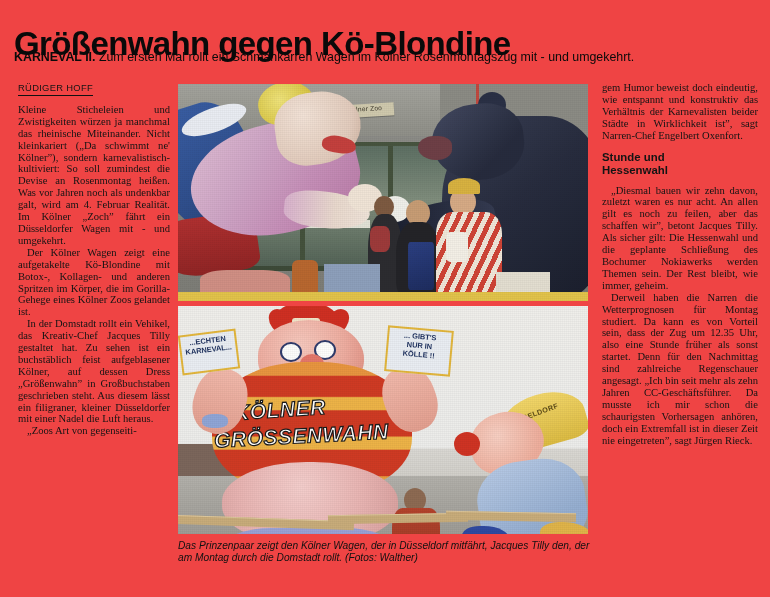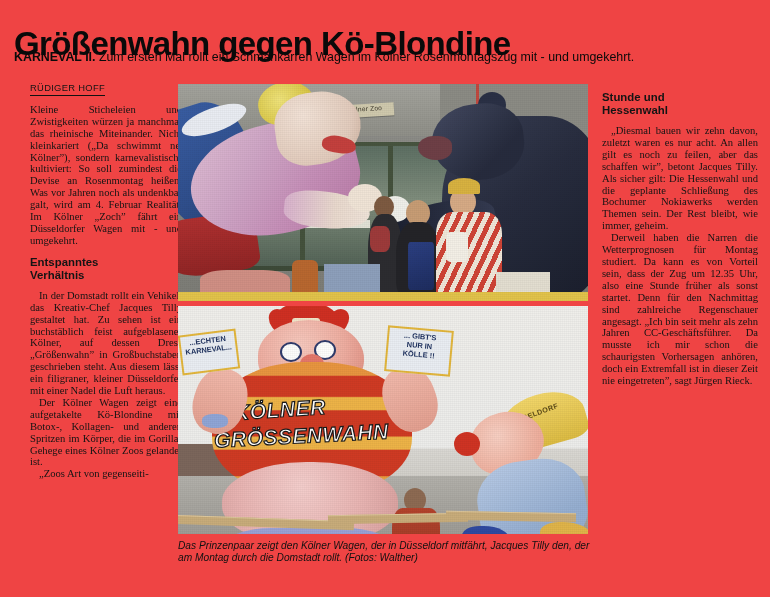--- a/index.html
+++ b/index.html
@@ -57,21 +57,21 @@
     position: absolute;
     top: 82px;
     font-family: "Liberation Serif", serif;
     font-size: 10.6px;
     line-height: 11.9px;
     text-align: justify;
     color: #141414;
     -webkit-hyphens: manual;
     hyphens: manual;
   }
-  .col-left  { left: 30px;  width: 152px; }
+  .col-left  { left: 18px;  width: 152px; }
   .col-right { left: 602px; width: 156px; }
 
   .byline {
     font-family: "Liberation Sans", sans-serif;
     font-size: 9.4px;
     letter-spacing: 0.3px;
     text-align: left;
     border-bottom: 1px solid #111;
     display: inline-block;
     padding-bottom: 1px;
@@ -409,28 +409,27 @@
 
   <h1 class="headline">Größenwahn gegen Kö-Blondine</h1>
 
   <div class="subhead">
     <span class="kicker">KARNEVAL II.</span><span> Zum ersten Mal rollt ein Schmähkarren Wagen im Kölner Rosenmontagszug mit - und umgekehrt.</span>
   </div>
 
   <div class="col col-left">
     <div class="byline">RÜDIGER HOFF</div>
     <p class="noindent">Kleine Sticheleien und Zwistigkeiten würzen ja manchmal das rheinische Miteinander. Nicht kleinkariert („Da schwimmt ne' Kölner”), sondern karnevalistisch-kultiviert: So soll zumindest die Devise an Rosenmontag heißen. Was vor Jahren noch als undenkbar galt, wird am 4. Februar Realität. Im Kölner „Zoch” fährt ein Düsseldorfer Wagen mit - und umgekehrt.</p>
-    <div class="subsec">Entspanntes
-Verhältnis</div>
+    <p>Der Kölner Wagen zeigt eine aufgetakelte Kö-Blondine mit Botox-, Kollagen- und anderen Spritzen im Körper, die im Gorilla-Gehege eines Kölner Zoos gelandet ist.</p>
     <p>In der Domstadt rollt ein Vehikel, das Kreativ-Chef Jacques Tilly gestaltet hat. Zu sehen ist ein buchstäblich feist aufgeblasener Kölner, auf dessen Dress „Größenwahn” in Großbuchstaben geschrieben steht. Aus diesem lässt ein filigraner, kleiner Düsseldorfer mit einer Nadel die Luft heraus.</p>
-    <p>Der Kölner Wagen zeigt eine aufgetakelte Kö-Blondine mit Botox-, Kollagen- und anderen Spritzen im Körper, die im Gorilla-Gehege eines Kölner Zoos gelandet ist.</p>
     <p>„Zoos Art von gegenseiti-</p>
   </div>
 
   <div class="col col-right">
+    <p class="noindent">gem Humor beweist doch eindeutig, wie entspannt und konstruktiv das Verhältnis der Karnevalisten beider Städte in Wirklichkeit ist”, sagt Narren-Chef Engelbert Oxenfort.</p>
     <div class="subsec">Stunde und
 Hessenwahl</div>
     <p>„Diesmal bauen wir zehn davon, zuletzt waren es nur acht. An allen gilt es noch zu feilen, aber das schaffen wir”, betont Jacques Tilly. Als sicher gilt: Die Hessenwahl und die geplante Schließung des Bochumer Nokiawerks werden Themen sein. Der Rest bleibt, wie immer, geheim.</p>
     <p>Derweil haben die Narren die Wetterprognosen für Montag studiert. Da kann es von Vorteil sein, dass der Zug um 12.35 Uhr, also eine Stunde früher als sonst startet. Denn für den Nachmittag sind zahlreiche Regenschauer angesagt. „Ich bin seit mehr als zehn Jahren CC-Geschäftsführer. Da musste ich mir schon die schaurigsten Vorhersagen anhören, doch ein Extremfall ist in dieser Zeit nie eingetreten”, sagt Jürgen Rieck.</p>
   </div>
 
   <div class="photo" id="photo-top">
     <div class="sky-wall"></div>
 
     <div class="facade-band" style="top:0;height:52px;background:linear-gradient(180deg,#a3a39c,#8f8f88);"></div>

